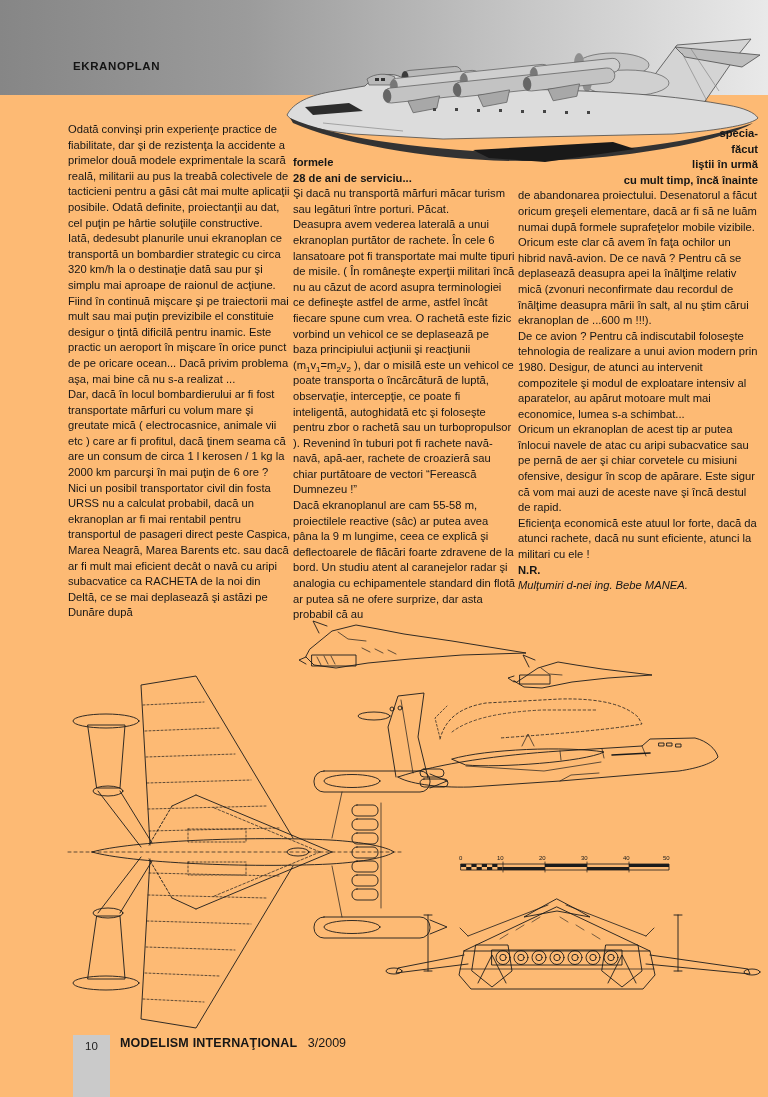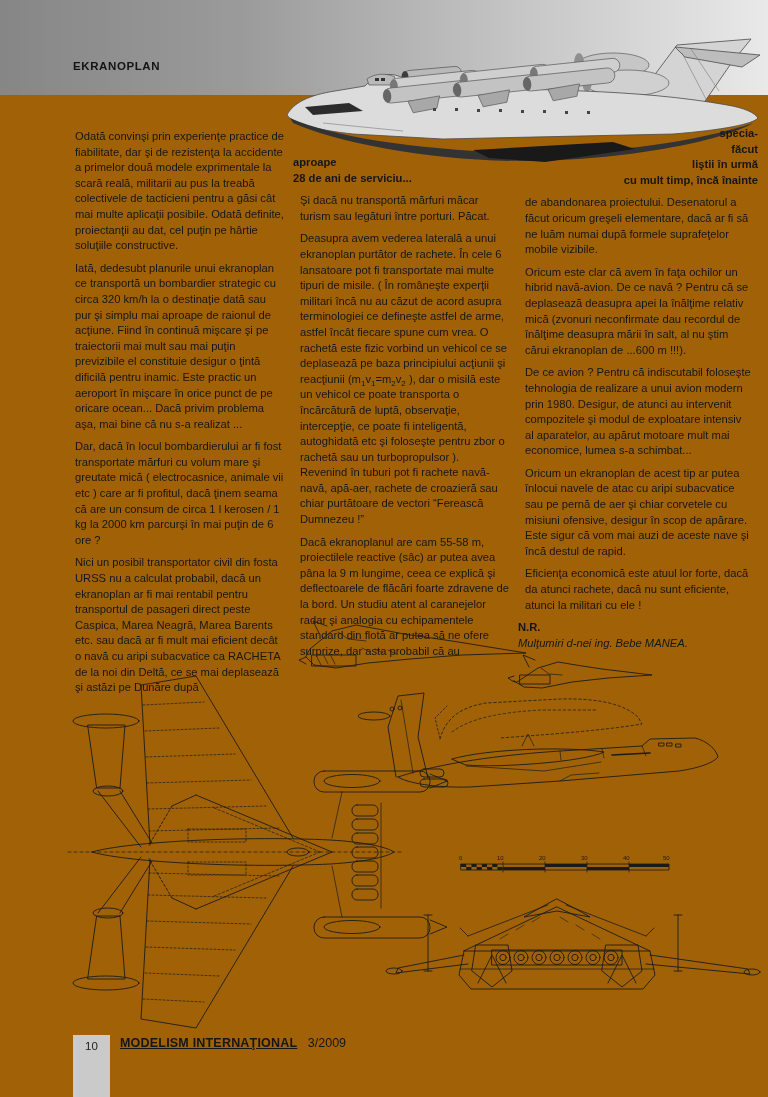--- a/index.html
+++ b/index.html
@@ -1,37 +1,37 @@
 <!DOCTYPE html>
 <html><head>
 <meta charset="utf-8">
 <style>
   html,body{margin:0;padding:0;background:#ffffff;}
-  .page{position:relative;width:768px;height:1097px;background:#a16207;overflow:hidden;
+  .page{position:relative;width:768px;height:1097px;background:#fdba74;overflow:hidden;
         font-family:"Liberation Sans",sans-serif;color:#161616;}
   .header-band{position:absolute;left:0;top:0;width:768px;height:95px;
         background:linear-gradient(90deg,#868686 0%,#9b9b9b 32%,#c6c6c6 68%,#e9e9e9 100%);}
   .page-title{position:absolute;left:73px;top:60px;font-size:11.5px;font-weight:bold;
         letter-spacing:.6px;color:#141414;}
   .hero{position:absolute;left:283px;top:31px;width:485px;height:142px;}
   .col{position:absolute;font-size:11.2px;line-height:15.6px;text-align:left;}
-  .col p{margin:7px;}
+  .col p{margin:0;}
   .col1{left:68px;top:122px;width:223px;}
   .col2{left:293px;top:155px;width:223px;}
   .col3{left:518px;top:126px;width:242px;}
   .bold-caption{font-weight:bold;}
   .col3 .bold-caption{text-align:right;padding-right:2px;}
   sub{font-size:8px;line-height:0;}
   .signature{font-weight:bold;text-align:left;padding-right:33px;}
   .credit{font-style:italic;}
   .figure{position:absolute;left:0;top:605px;width:768px;height:430px;}
   .footer-box{position:absolute;left:73px;top:1035px;width:37px;height:62px;background:#cacaca;text-align:center;}
   .footer-box span{display:inline-block;margin-top:5px;font-size:11.5px;color:#222;}
   .footer-line{position:absolute;left:120px;top:1036px;font-size:12.5px;}
-  .mag{font-weight:bold;letter-spacing:.2px;text-decoration:underline;}
+  .mag{font-weight:bold;letter-spacing:.2px;}
   .issue{margin-left:7px;font-weight:normal;text-align:center;}
 </style>
 </head>
 <body>
 
 <div class="page">
 
   <div class="header-band"></div>
   <span class="page-title">EKRANOPLAN</span>
 
@@ -102,21 +102,21 @@
   </svg>
 
   <div class="col col1">
     <p>Odată convinşi prin experienţe practice de fiabilitate, dar şi de rezistenţa la accidente a primelor două modele exprimentale la scară reală, militarii au pus la treabă colectivele de tacticieni pentru a găsi cât mai multe aplicaţii posibile. Odată definite, proiectanţii au dat, cel puţin pe hârtie soluţiile constructive.</p>
     <p>Iată, dedesubt planurile unui ekranoplan ce transportă un bombardier strategic cu circa 320 km/h la o destinaţie dată sau pur şi simplu mai aproape de raionul de acţiune. Fiind în continuă mişcare şi pe traiectorii mai mult sau mai puţin previzibile el constituie desigur o ţintă dificilă pentru inamic. Este practic un aeroport în mişcare în orice punct de pe oricare ocean... Dacă privim problema aşa, mai bine că nu s-a realizat ...</p>
     <p>Dar, dacă în locul bombardierului ar fi fost transportate mărfuri cu volum mare şi greutate mică ( electrocasnice, animale vii etc ) care ar fi profitul, dacă ţinem seama că are un consum de circa 1 l kerosen / 1 kg la 2000 km parcurşi în mai puţin de 6 ore ?</p>
     <p>Nici un posibil transportator civil din fosta URSS nu a calculat probabil, dacă un ekranoplan ar fi mai rentabil pentru transportul de pasageri direct peste Caspica, Marea Neagră, Marea Barents etc. sau dacă ar fi mult mai eficient decât o navă cu aripi subacvatice ca RACHETA de la noi din Deltă, ce se mai deplasează şi astăzi pe Dunăre după</p>
   </div>
 
   <div class="col col2">
-    <div class="bold-caption">aproape</div>
+    <div class="bold-caption">formele</div>
     <div class="bold-caption">28 de ani de serviciu...</div>
     <p>Şi dacă nu transportă mărfuri măcar turism sau legături între porturi. Păcat.</p>
     <p><span>Deasupra avem vederea laterală a unui ekranoplan purtător de rachete. În cele 6 lansatoare pot fi transportate mai multe tipuri de misile. ( În româneşte experţii militari încă nu au căzut de acord asupra terminologiei ce defineşte astfel de arme, astfel încât fiecare spune cum vrea. O rachetă este fizic vorbind un vehicol ce se deplasează pe baza principiului acţiunii şi reacţiunii </span><span><span>(m</span><sub>1</sub><span>v</span><sub>1</sub><span>=m</span><sub>2</sub><span>v</span><sub>2</sub><span> )</span></span><span>, dar o misilă este un vehicol ce poate transporta o încărcătură de luptă, observaţie, intercepţie, ce poate fi inteligentă, autoghidată etc şi foloseşte pentru zbor o rachetă sau un turbopropulsor ). Revenind în tuburi pot fi rachete navă-navă, apă-aer, rachete de croazieră sau chiar purtătoare de vectori “Ferească Dumnezeu !”</span></p>
     <p>Dacă ekranoplanul are cam  55-58 m, proiectilele reactive (sâc) ar putea avea pâna la 9 m lungime, ceea ce explică şi deflectoarele de flăcări foarte zdravene de la bord. Un studiu atent al caranejelor radar şi analogia cu echipamentele standard din flotă ar putea să ne ofere surprize, dar asta probabil că au</p>
   </div>
 
   <div class="col col3">
     <div class="bold-caption">specia-</div>
     <div class="bold-caption">făcut</div>
     <div class="bold-caption">liştii în urmă</div>

